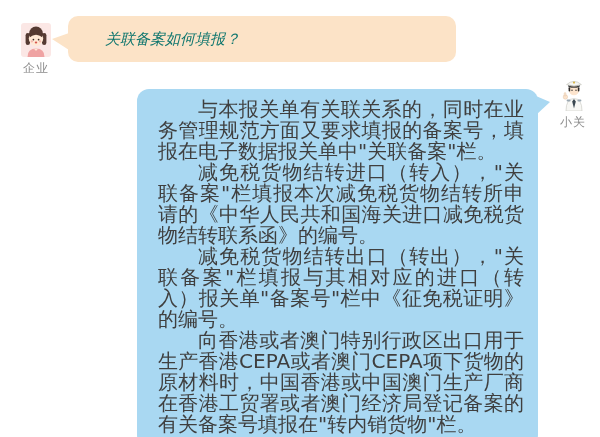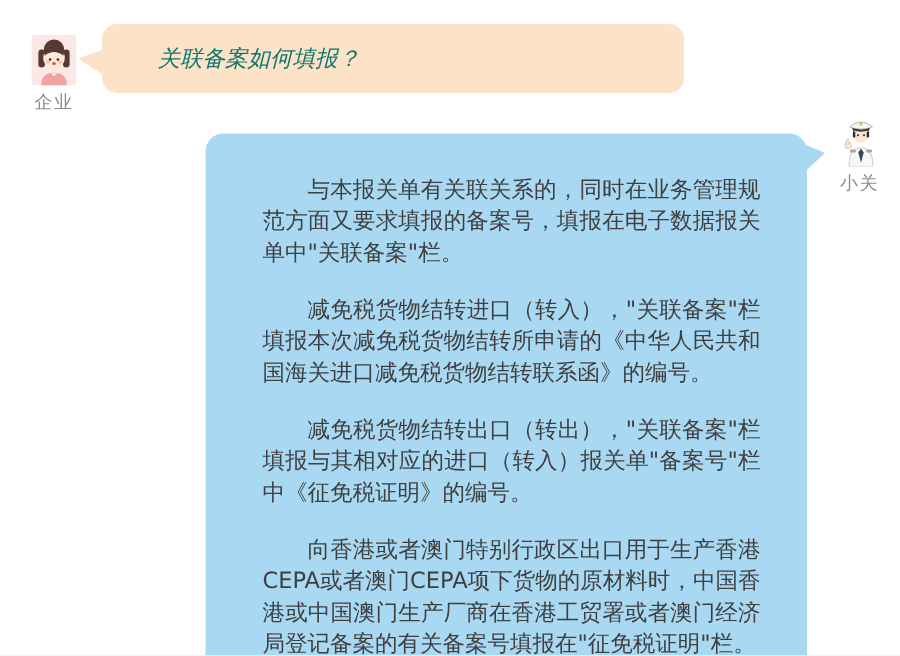--- a/index.html
+++ b/index.html
@@ -71,23 +71,23 @@
     content: "";
     position: absolute;
     right: -12px;
     top: 7px;
     width: 0; height: 0;
     border-top: 6px solid transparent;
     border-bottom: 13px solid transparent;
     border-left: 14px solid #a9d8f2;
   }
   .answer-bubble p {
-    margin: 17px;
+    margin: 0;
     text-indent: 2em;
-    font-size: 15px;
+    font-size: 20px;
     line-height: 21px;
     color: #3f3f3f;
     text-align: justify;
     text-justify: inter-character;
   }
 </style>
 </head>
 <body>
 
 <div class="chat-window">
@@ -136,16 +136,16 @@
       <circle cx="7.4" cy="20" r="2.2" fill="#fce4cd" stroke="#e0c3a6" stroke-width="0.5"></circle>
       <rect x="6.2" y="15.6" width="1.7" height="3.6" rx="0.85" fill="#fce4cd" stroke="#e0c3a6" stroke-width="0.5"></rect>
     </svg>
     <span class="avatar-label">小关</span>
   </div>
 
   <div class="answer-bubble">
     <p>与本报关单有关联关系的，同时在业务管理规范方面又要求填报的备案号，填报在电子数据报关单中"关联备案"栏。</p>
     <p>减免税货物结转进口（转入），"关联备案"栏填报本次减免税货物结转所申请的《中华人民共和国海关进口减免税货物结转联系函》的编号。</p>
     <p>减免税货物结转出口（转出），"关联备案"栏填报与其相对应的进口（转入）报关单"备案号"栏中《征免税证明》的编号。</p>
-    <p>向香港或者澳门特别行政区出口用于生产香港CEPA或者澳门CEPA项下货物的原材料时，中国香港或中国澳门生产厂商在香港工贸署或者澳门经济局登记备案的有关备案号填报在"征免税证明"栏。</p>
+    <p>向香港或者澳门特别行政区出口用于生产香港CEPA或者澳门CEPA项下货物的原材料时，中国香港或中国澳门生产厂商在香港工贸署或者澳门经济局登记备案的有关备案号填报在"转内销货物"栏。</p>
   </div>
 
 </div>
 
 </body></html>

